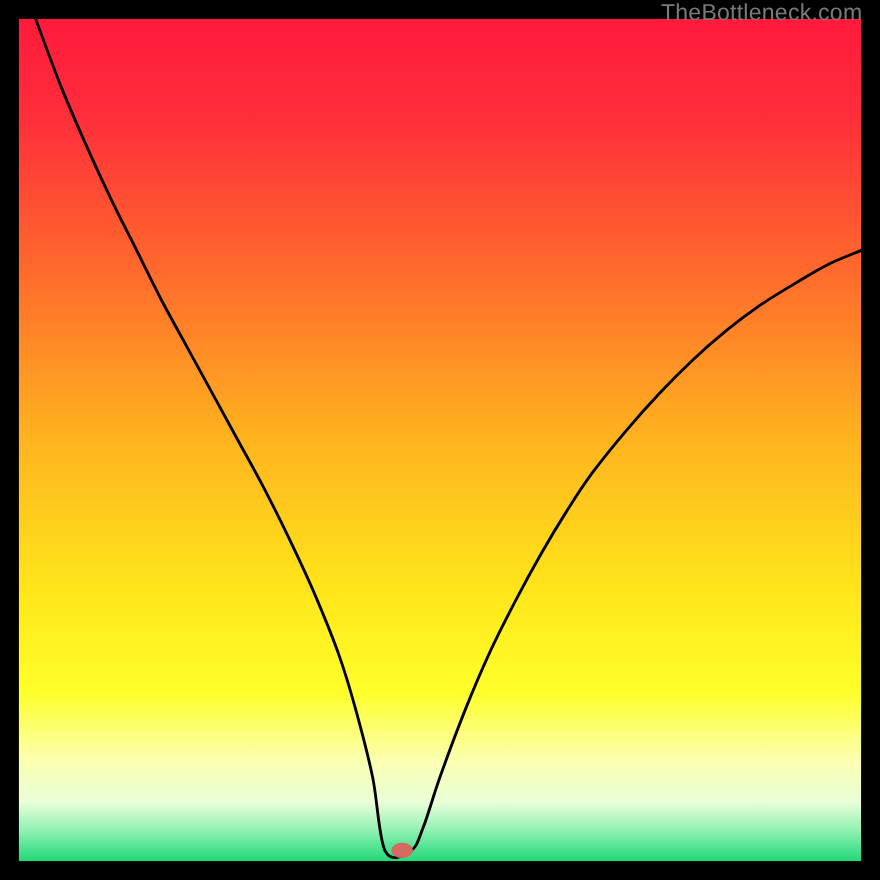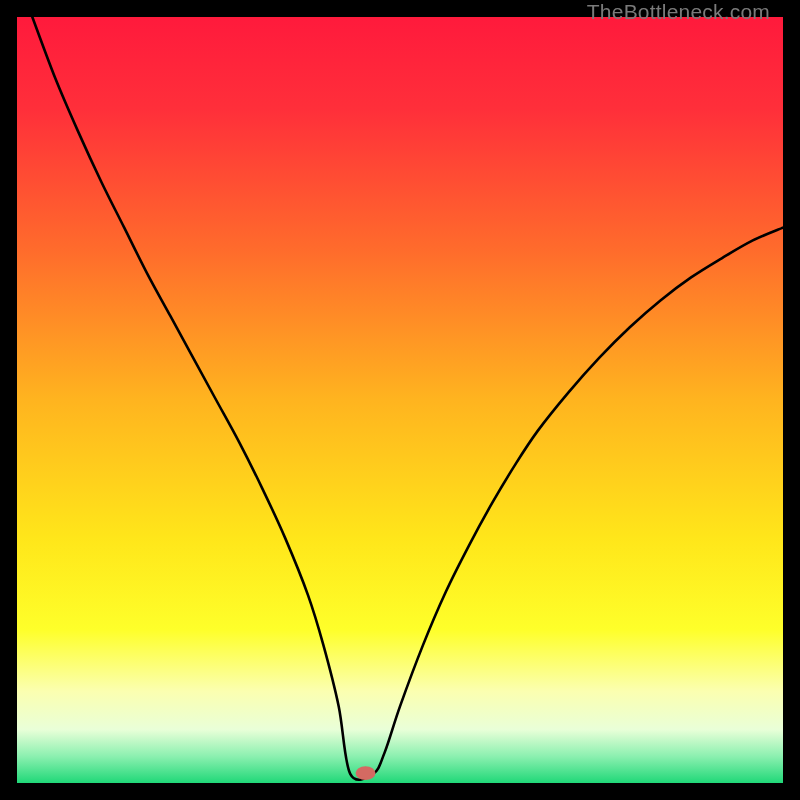--- a/index.html
+++ b/index.html
@@ -22,21 +22,21 @@
   .plot-area {
     position: absolute;
     left: 0;
     top: 0;
     width: 766px;
     height: 766px;
   }
   .watermark {
     position: absolute;
     top: 0px;
-    right: 30px;
+    right: 16px;
     color: #7a7a7a;
     font-size: 21px;
     font-weight: 500;
     letter-spacing: 0.2px;
   }
 </style>
 </head>
 <body>
 
 <div class="frame">

